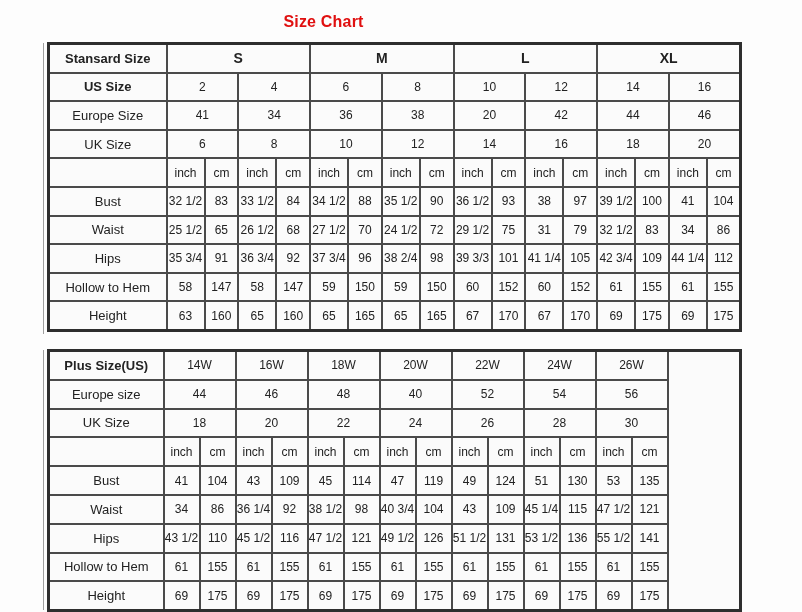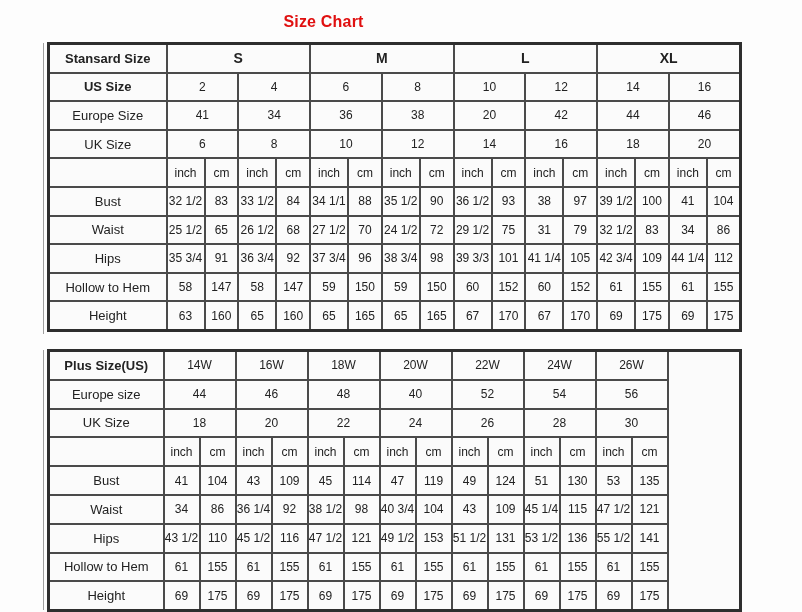--- a/index.html
+++ b/index.html
@@ -118,21 +118,21 @@
         <td>cm</td>
     <td>inch</td>
         <td>cm</td>
   </tr>
   <tr>
     <td class="lbl">Bust</td>
     <td>32 1/2</td>
     <td>83</td>
     <td>33 1/2</td>
     <td>84</td>
-    <td>34 1/1</td>
+    <td>34 1/2</td>
     <td>88</td>
     <td>35 1/2</td>
     <td>90</td>
     <td>36 1/2</td>
     <td>93</td>
     <td>38</td>
     <td>97</td>
     <td>39 1/2</td>
     <td>100</td>
     <td>41</td>
@@ -158,21 +158,21 @@
     <td>86</td>
   </tr>
   <tr>
     <td class="lbl">Hips</td>
     <td>35 3/4</td>
     <td>91</td>
     <td>36 3/4</td>
     <td>92</td>
     <td>37 3/4</td>
     <td>96</td>
-    <td>38 3/4</td>
+    <td>38 2/4</td>
     <td>98</td>
     <td>39 3/3</td>
     <td>101</td>
     <td>41 1/4</td>
     <td>105</td>
     <td>42 3/4</td>
     <td>109</td>
     <td>44 1/4</td>
     <td>112</td>
   </tr>
@@ -321,21 +321,21 @@
   </tr>
   <tr>
     <td class="lbl">Hips</td>
     <td>43 1/2</td>
     <td>110</td>
     <td>45 1/2</td>
     <td>116</td>
     <td>47 1/2</td>
     <td>121</td>
     <td>49 1/2</td>
-    <td>153</td>
+    <td>126</td>
     <td>51 1/2</td>
     <td>131</td>
     <td>53 1/2</td>
     <td>136</td>
     <td>55 1/2</td>
     <td>141</td>
   </tr>
   <tr>
     <td class="lbl">Hollow to Hem</td>
     <td>61</td>

